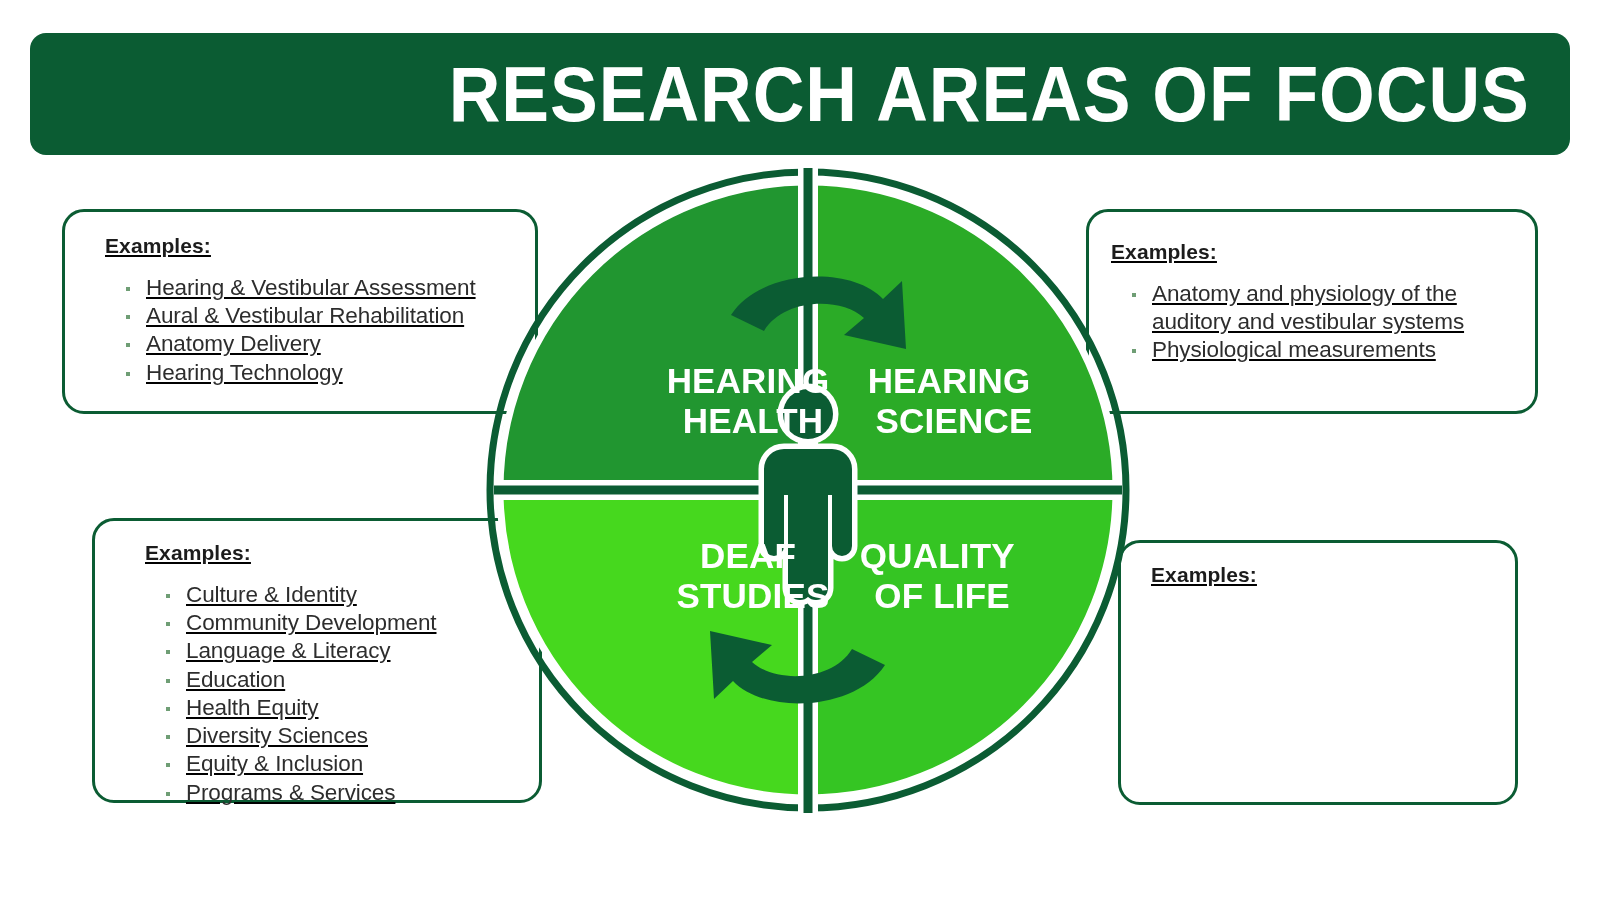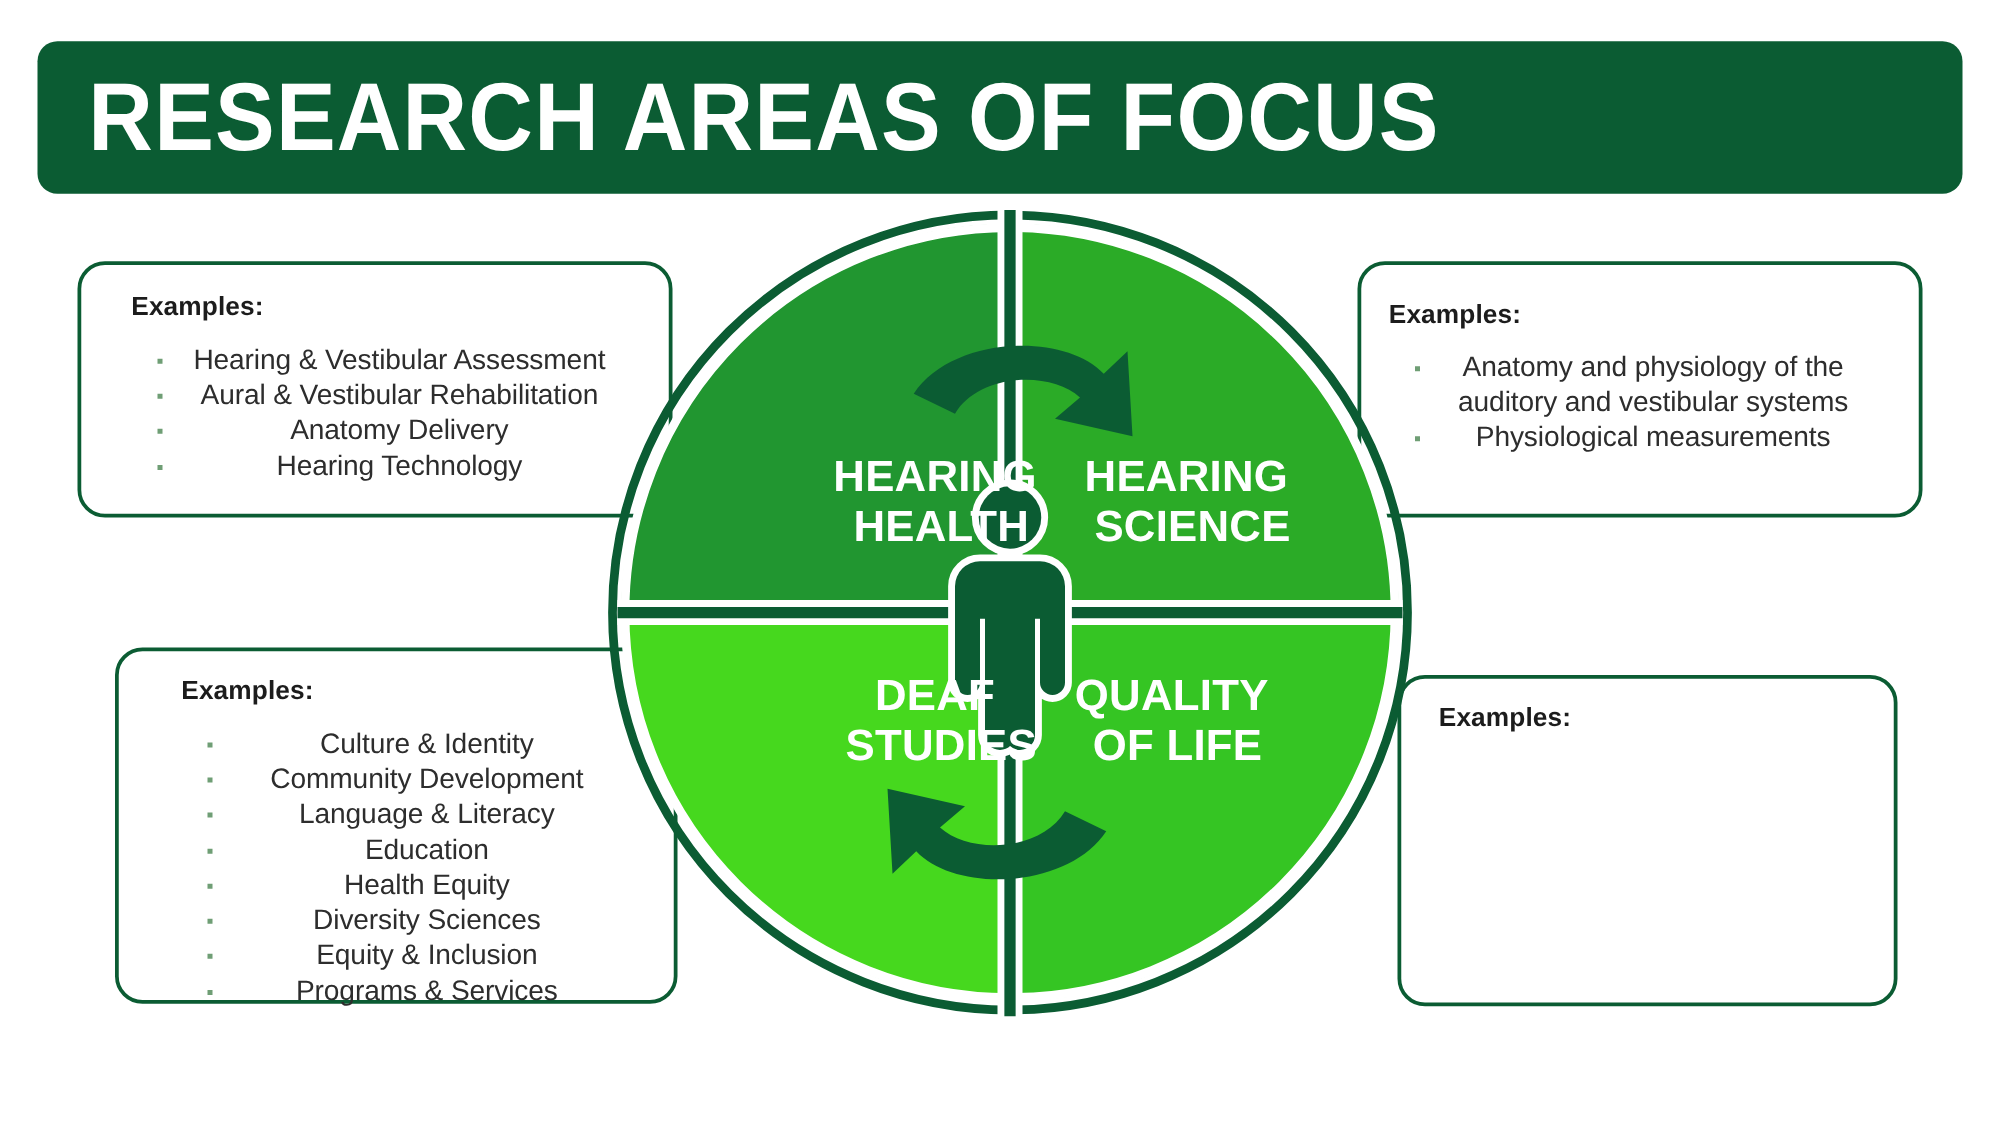--- a/index.html
+++ b/index.html
@@ -20,21 +20,21 @@
   #title-banner {
     position: absolute;
     left: 30px;
     top: 33px;
     width: 1540px;
     height: 122px;
     background: #0b5c33;
     border-radius: 16px;
     display: flex;
     align-items: center;
-    justify-content: flex-start;
+    justify-content: flex-end;
   }
   #title-text {
     color: #ffffff;
     font-family: "Liberation Sans Narrow", "Liberation Sans", sans-serif;
     font-weight: bold;
     font-size: 77px;
     letter-spacing: 1px;
     transform: scaleX(0.93);
     white-space: nowrap;
     line-height: 1;
@@ -44,33 +44,33 @@
   .card {
     position: absolute;
     background: #ffffff;
     border: 3px solid #0b5c33;
     border-radius: 22px;
     box-sizing: border-box;
     z-index: 1;
   }
   .card-inner {
     padding: 22px 26px 20px 40px;
+    text-decoration: underline;
   }
   .card-title {
     font-size: 21px;
     font-weight: bold;
     color: #1c1c1c;
     margin: 0 0 4px 0;
     letter-spacing: 0.1px;
   }
   .card-list {
     list-style: none;
     margin: 16px;
     padding: 0;
-    text-align: center;
   }
   .card-list li {
     position: relative;
     font-size: 22.5px;
     color: #2d2d2d;
     line-height: 1.255;
     padding-left: 25px;
     letter-spacing: -0.1px;
   }
   .card-list li::before {

